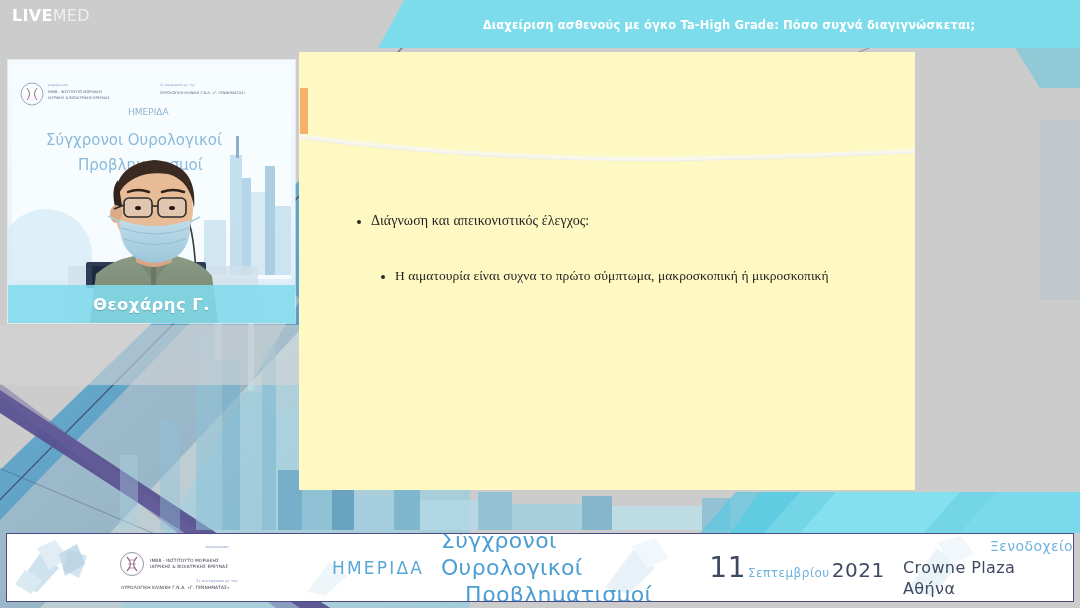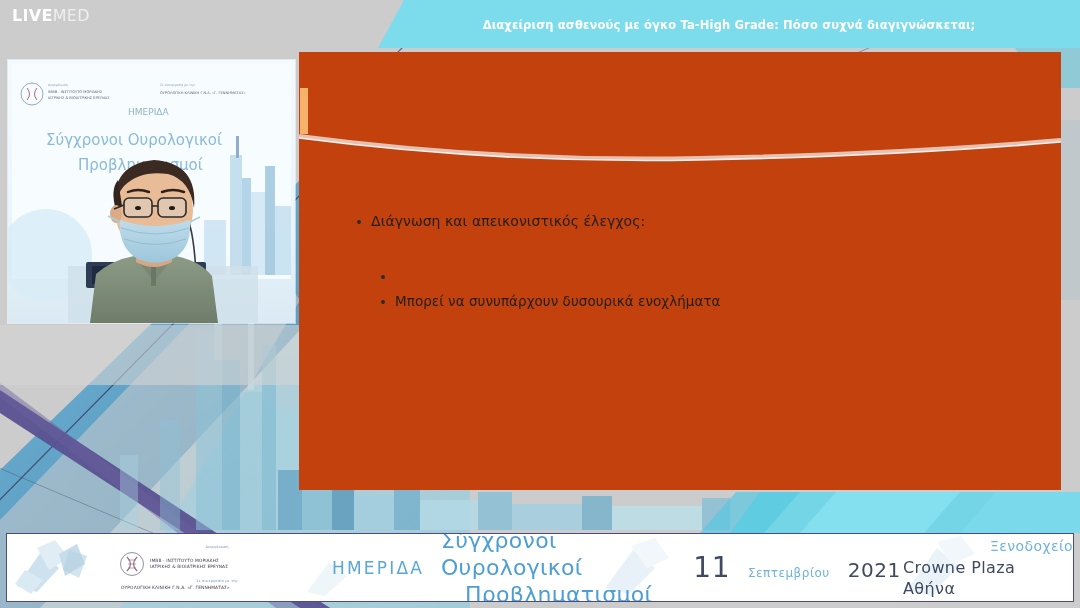--- a/index.html
+++ b/index.html
@@ -49,22 +49,22 @@
     background:rgba(129,220,237,.88);
     display:flex; align-items:center; justify-content:center;
   }
   .speaker-name {
     color:#ffffff; font-weight:bold; font-size:16.5px; letter-spacing:.4px;
     text-shadow:0 1px 1px rgba(0,0,0,.18);
   }
 
   
   .slide {
-    position:absolute; left:299px; top:52px; width:762px; height:438px; z-index:22;
-    background:#c2410c; overflow:hidden;
+    position:absolute; left:299px; top:52px; width:616px; height:438px; z-index:22;
+    background:#fef9c3; overflow:hidden;font-family:Liberation Serif, serif;
   }
   .slide-swoosh {
     position:absolute; left:0; top:78px; width:762px; height:40px;
     pointer-events:none;
   }
   .slide-orange-tab {
     position:absolute; left:1px; top:36px; width:8px; height:46px;
     background:#f6b26b; z-index:4;
   }
   .slide-body { position:absolute; left:0; top:0; width:762px; height:438px; z-index:5; }
@@ -112,21 +112,21 @@
   }
   .eb-theme {
     flex:0 0 auto; width:250px;
     display:flex; flex-direction:column; align-items:flex-start; justify-content:center;
     color:#4c9ed4; line-height:27px;
   }
   .eb-theme .t1 { font-size:22px; letter-spacing:.3px; }
   .eb-theme .t2 { font-size:22px; letter-spacing:.3px; padding-left:24px; }
 
   .eb-date {
-    flex:0 0 auto; width:212px; display:flex; align-items:baseline; justify-content:center; gap:18px;
+    flex:0 0 auto; width:212px; display:flex; align-items:baseline; justify-content:center; gap:2px;
     color:#3d4a63;
   }
   .eb-date .d-day   { font-size:28px; color:#3f4a60; letter-spacing:.5px; }
   .eb-date .d-month { font-size:12px; color:#6fb3de; letter-spacing:.5px; }
   .eb-date .d-year  { font-size:20px; color:#3f4a60; letter-spacing:.5px;text-align:center; }
 
   .eb-venue {
     flex:1 1 auto; display:flex; flex-direction:column; align-items:flex-end; justify-content:center;
     line-height:21px;
   }
@@ -319,40 +319,40 @@
 
         <path d="M112,160 Q110,186 128,198 Q148,208 168,197 Q184,186 182,160 Q148,172 112,160 Z" fill="url(#maskG)"></path>
         <path d="M113,168 Q148,180 181,168" stroke="#8ab9cf" stroke-width="1" fill="none" opacity="0.8"></path>
         <path d="M116,179 Q148,190 178,179" stroke="#8ab9cf" stroke-width="1" fill="none" opacity="0.8"></path>
         <path d="M112,162 L100,156" stroke="#a9cfe0" stroke-width="1.6" fill="none"></path>
         <path d="M182,162 L192,157" stroke="#a9cfe0" stroke-width="1.6" fill="none"></path>
 
         <rect x="0" y="0" width="287" height="263" fill="none"></rect>
       </svg>
     </div>
+    <div class="speaker-name-bar">
+      <span class="speaker-name">Θεοχάρης Γ.</span>
+    </div>
   </div>
 
   <div class="slide">
     <div class="slide-orange-tab"></div>
     <svg class="slide-swoosh" viewBox="0 0 762 40" preserveAspectRatio="none">
       <path d="M0,8 Q200,34 400,30 Q600,26 762,12" stroke="#ededed" stroke-width="1.6" fill="none"></path>
       <path d="M0,6 Q200,32 400,28 Q600,24 762,10" stroke="#f6f6f6" stroke-width="4" fill="none" opacity="0.7"></path>
     </svg>
 
     <div class="slide-body">
       <div class="bullet-l1">
         <span class="dot"></span>
         <span class="btxt lvl1">Διάγνωση και απεικονιστικός έλεγχος:</span>
       </div>
       <div class="bullet-l2 b1">
         <span class="dot"></span>
-      </div>
-      <div class="bullet-l2 b2">
-        <span class="dot"></span>
-        <span class="btxt">Μπορεί να συνυπάρχουν δυσουρικά ενοχλήματα</span>
+        <span class="btxt">Η αιματουρία είναι συχνα το πρώτο σύμπτωμα, μακροσκοπική ή μικροσκοπική</span>
       </div>
     </div>
   </div>
 
   <div class="event-banner">
     <svg class="eb-art" viewBox="0 0 1068 69" preserveAspectRatio="none">
       <rect x="0" y="0" width="1068" height="69" fill="#ffffff"></rect>
 
       <g opacity="0.5">
         <polygon points="10,52 34,18 52,34 30,58" fill="#9cc4de"></polygon>

